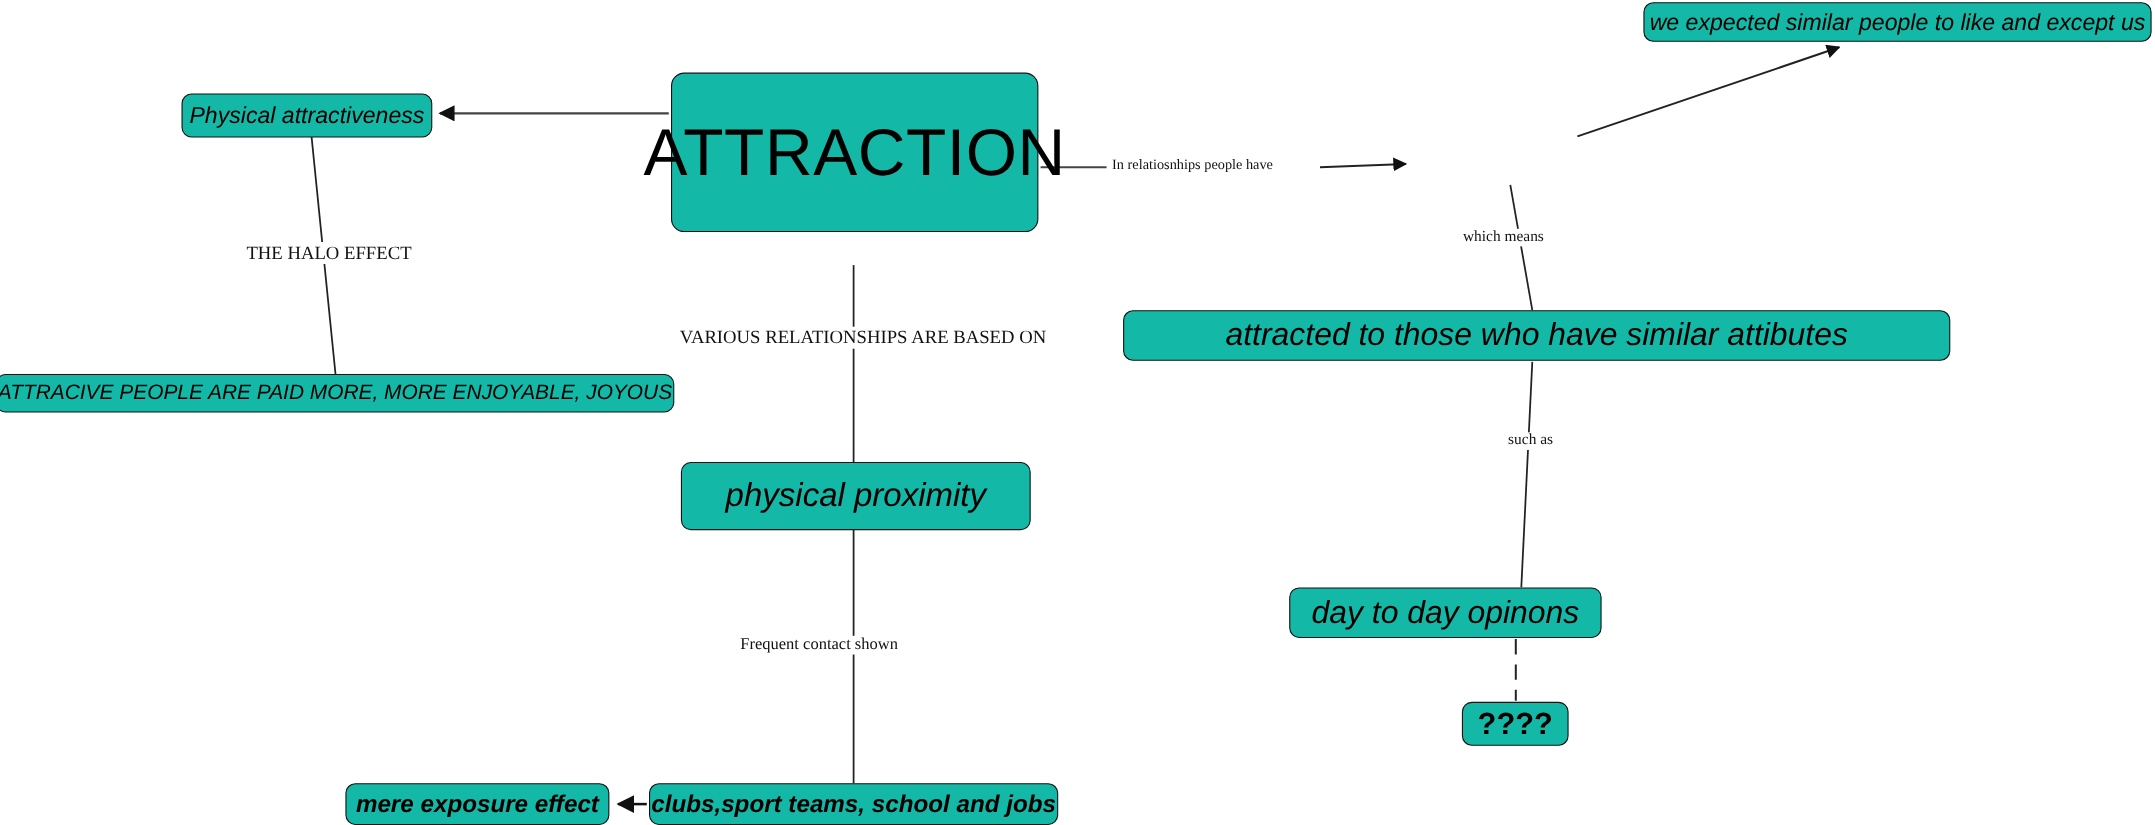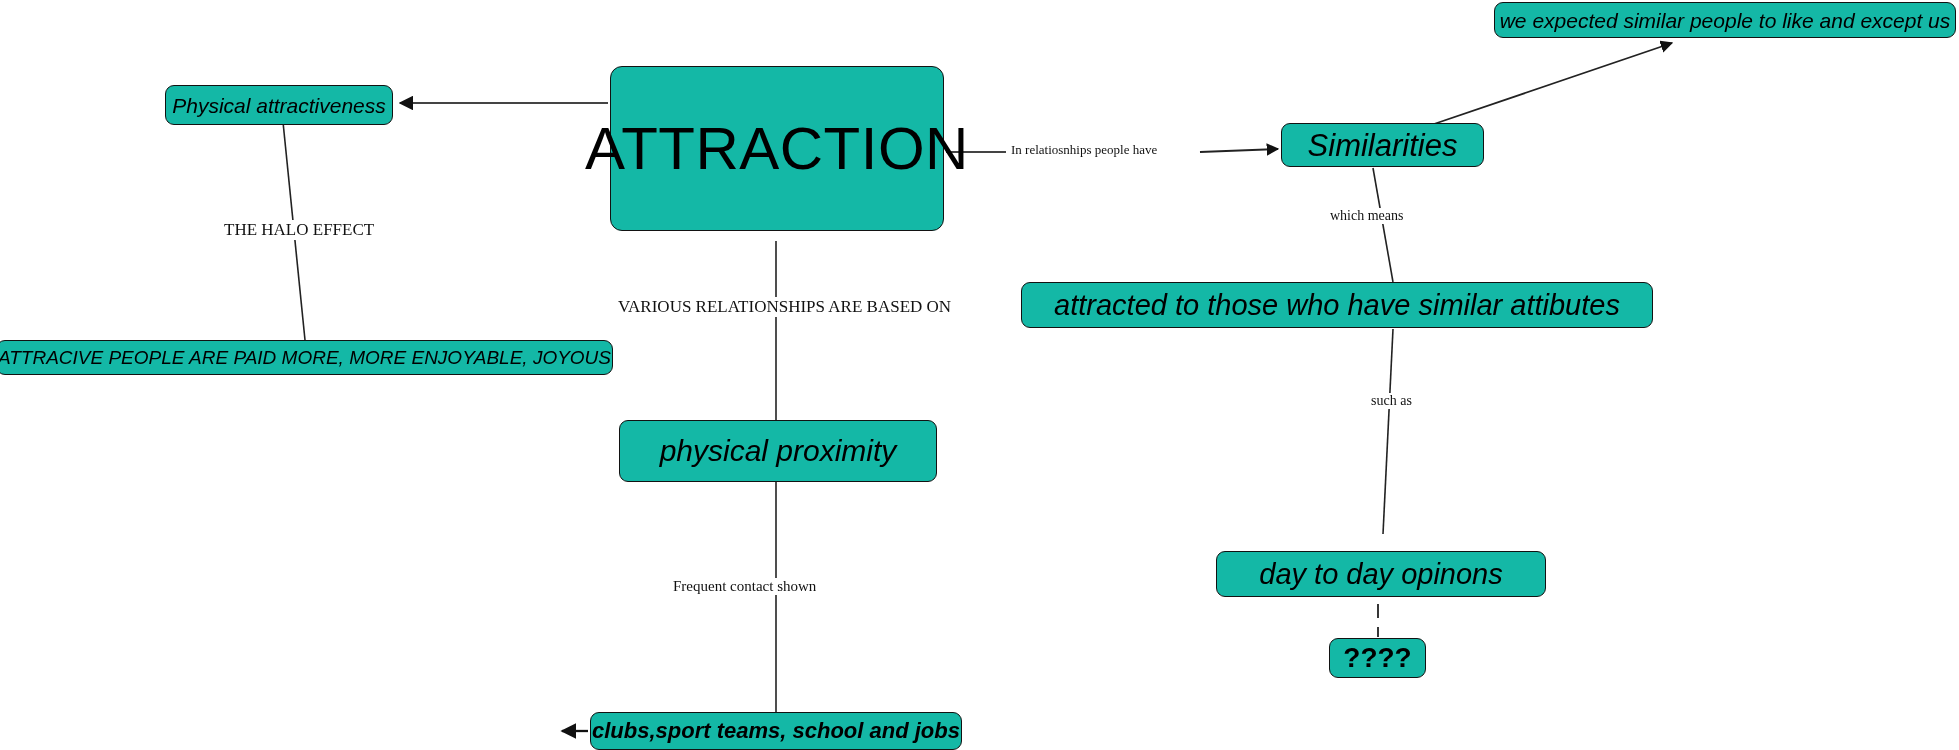--- a/index.html
+++ b/index.html
@@ -49,21 +49,21 @@
     font-family: "Liberation Serif", serif;
     color: #111111;
     white-space: nowrap;
     background: #ffffff;
     padding: 0 3px;
     z-index: 4;
   }
 
   
   #node-attraction {
-    left: 610px; top: 66px; width: 334px; height: 165px;
+    left: 610px; top: 66px; width: 334px; height: 145px;
     font-size: 60px; letter-spacing: 0.5px; border-radius: 12px;
   }
   #node-physical-attractiveness {
     left: 165px; top: 85px; width: 228px; height: 40px;
     font-size: 21px;
   }
   #node-attractive-people {
     left: -4px; top: 340px; width: 617px; height: 35px;
     font-size: 19px;
   }
@@ -81,27 +81,26 @@
   }
   #node-similarities {
     left: 1281px; top: 123px; width: 203px; height: 44px;
     font-size: 31px;
   }
   #node-we-expected {
     left: 1494px; top: 2px; width: 462px; height: 36px;
     font-size: 21px;
   }
   #node-attracted-similar {
-    left: 1021px; top: 282px; width: 632px; height: 46px;
+    left: 1021px; top: 282px; width: 752px; height: 46px;
     font-size: 29px;
   }
   #node-day-to-day {
-    left: 1216px; top: 534px; width: 330px; height: 46px;
+    left: 1172px; top: 534px; width: 284px; height: 46px;
     font-size: 29px;
-    margin-top: 17px;
   }
   #node-question-marks {
     left: 1329px; top: 638px; width: 97px; height: 40px;
     font-size: 28px; font-weight: bold;
   }
 
   
   #label-halo {
     left: 221px; top: 220px; font-size: 17px;
   }
@@ -158,22 +157,22 @@
   <div class="node" id="node-attraction">ATTRACTION</div>
 
   <div class="node italic" id="node-physical-attractiveness">Physical attractiveness</div>
 
   <div class="node italic" id="node-attractive-people">ATTRACIVE PEOPLE ARE PAID MORE, MORE ENJOYABLE, JOYOUS</div>
 
   <div class="node italic" id="node-physical-proximity">physical proximity</div>
 
   <div class="node bolditalic" id="node-clubs">clubs,sport teams, school and jobs</div>
 
+  <div class="node bolditalic" id="node-mere-exposure">mere exposure effect</div>
 
-  <div class="node italic" id="node-similarities">Similarities</div>
 
   <div class="node italic" id="node-we-expected">we expected similar people to like and except us</div>
 
   <div class="node italic" id="node-attracted-similar">attracted to those who have similar attibutes</div>
 
   <div class="node italic" id="node-day-to-day">day to day opinons</div>
 
   <div class="node" id="node-question-marks">????</div>
 
   <div class="edge-label" id="label-halo">THE HALO EFFECT</div>

